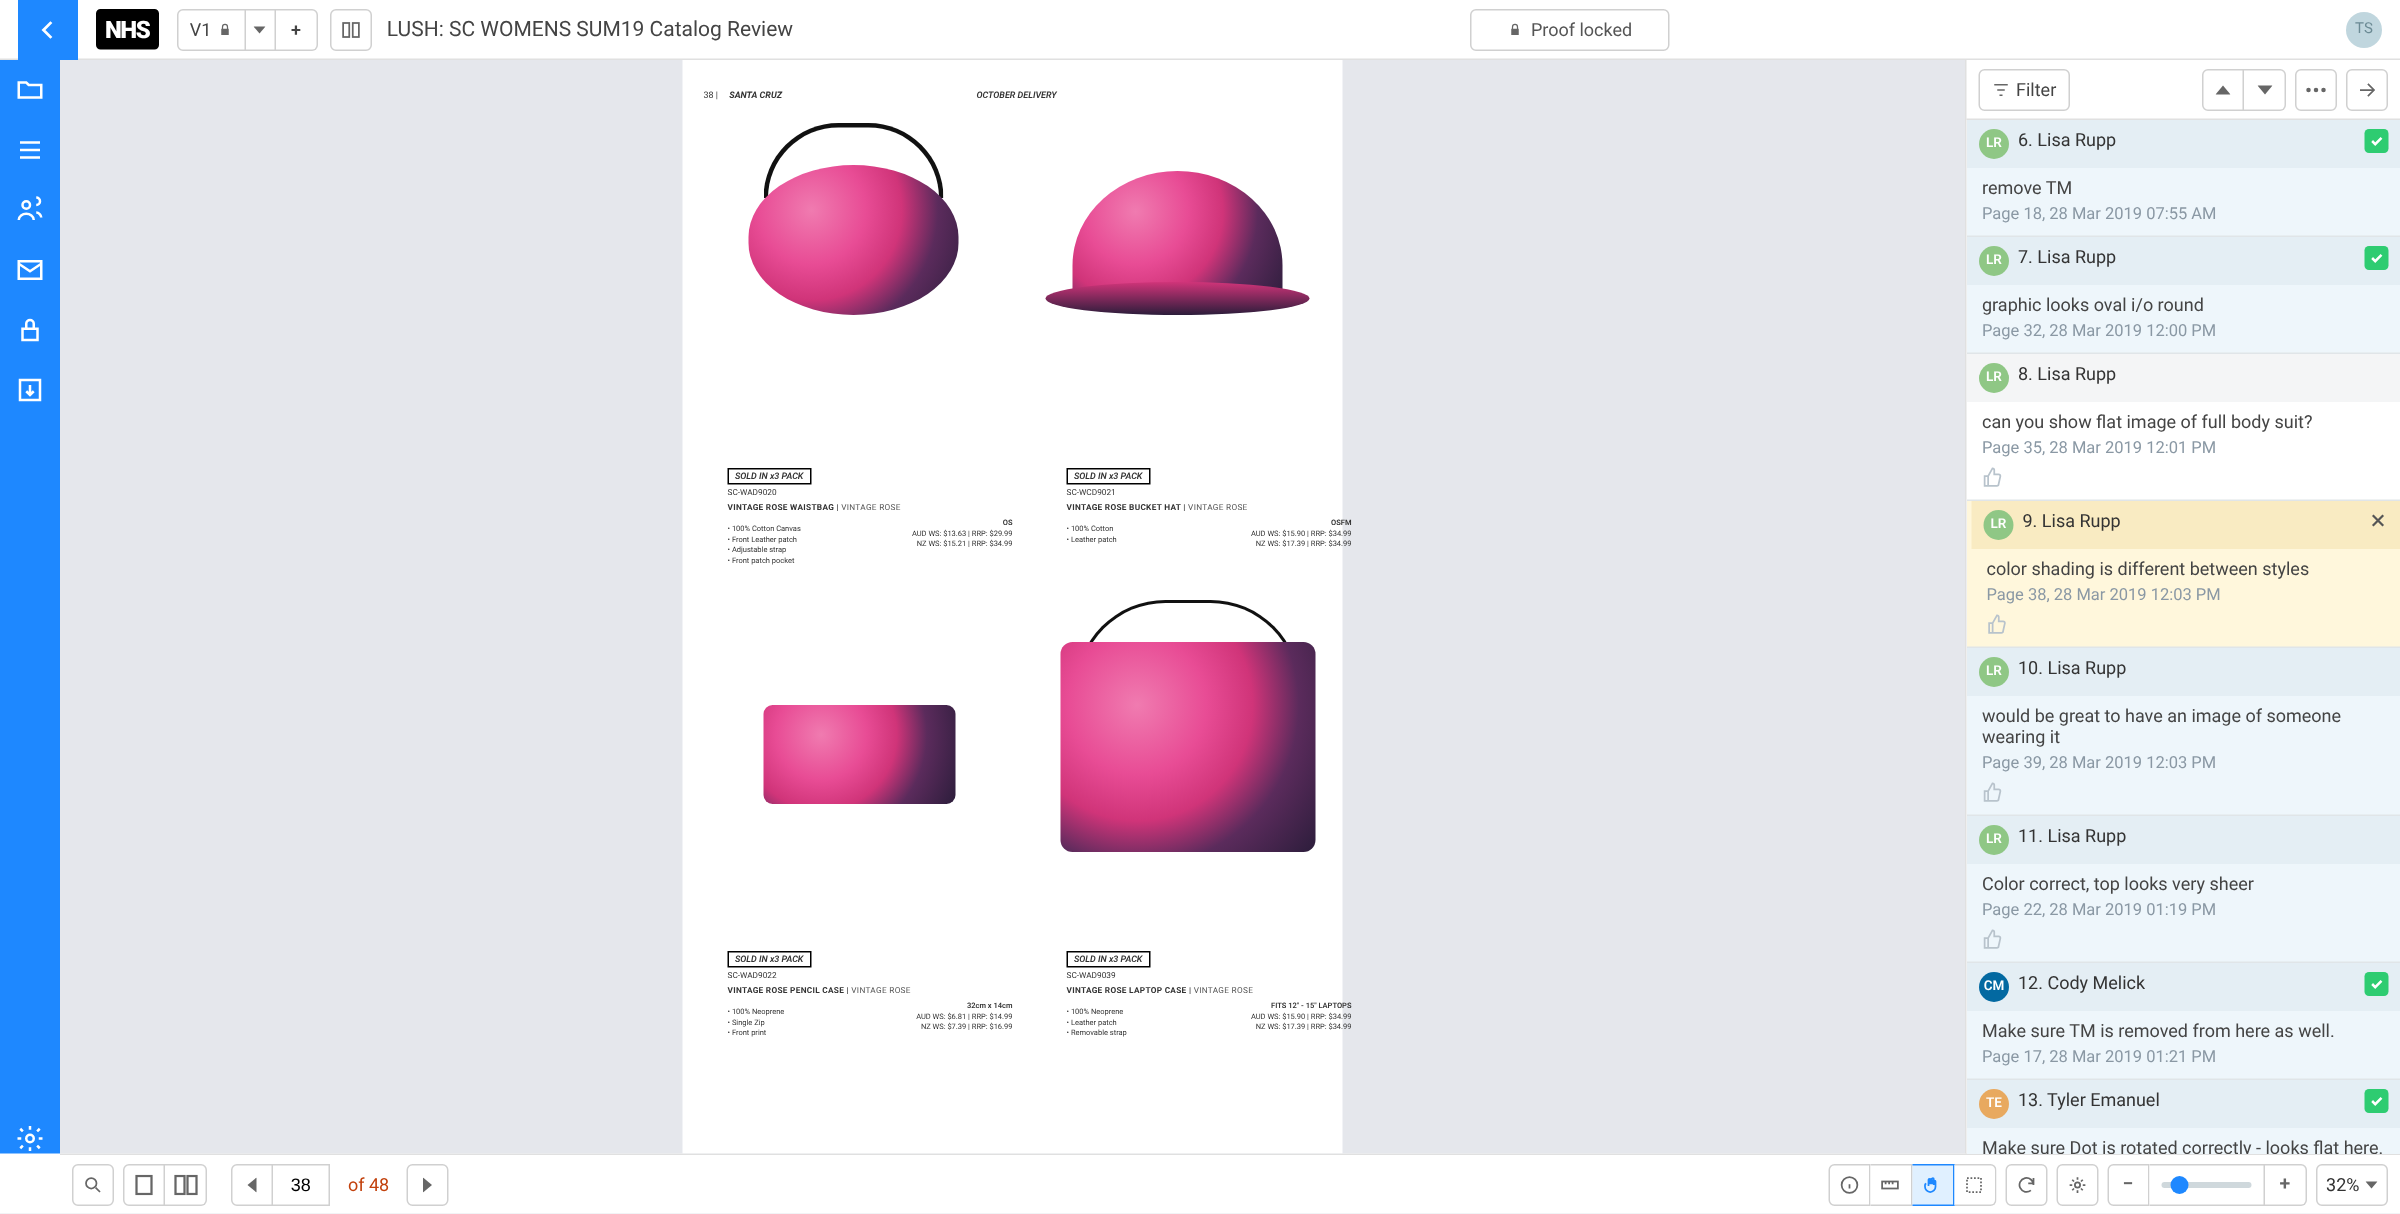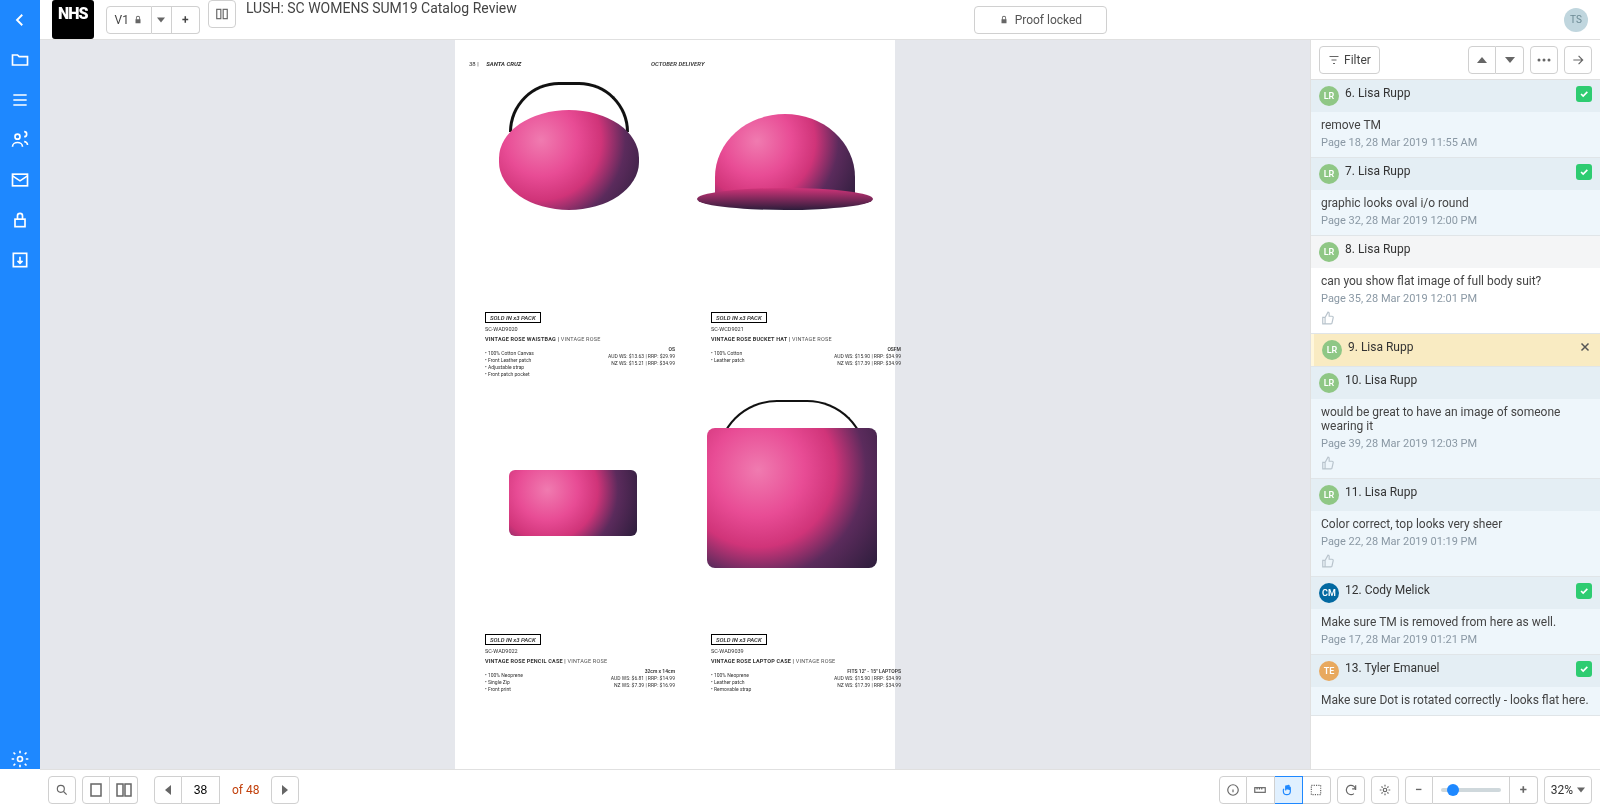--- a/index.html
+++ b/index.html
@@ -1,21 +1,21 @@
 <!DOCTYPE html>
 <html><head>
   <meta charset="utf-8">
   <style>
     * { box-sizing: border-box; margin: 0; padding: 0; }
     html, body { width: 100%; height: 100%; font-family: -apple-system, BlinkMacSystemFont, "Segoe UI", Roboto, Helvetica, Arial, sans-serif; font-size: 13px; color: #333; overflow: hidden; }
     body { display: flex; flex-direction: column; background: #fff; }
 
     
     .topbar { height: 40px; display: flex; align-items: center; border-bottom: 1px solid #e0e0e0; padding-right: 12px; }
-    .topbar .left { display: flex; height: 100%; }
+    .topbar .left { display: flex; align-items: center; height: 100%; margin-left: 12px; }
     .topbar .blue-btn { width: 40px; height: 40px; display: flex; align-items: center; justify-content: center; background: #1e88ff; color: #fff; cursor: pointer; }
     .topbar .logo { margin: 0 12px; font-weight: 900; font-size: 16px; letter-spacing: -1px; padding: 2px 4px; border: 2px solid #000; border-radius: 3px; background:#000; color:#fff;}
     .topbar .version-group { display: flex; align-items: center; gap: 0; margin-right: 8px; }
     .btn { border: 1px solid #d0d0d0; background: #fff; height: 28px; display: inline-flex; align-items: center; justify-content: center; padding: 0 8px; border-radius: 4px; cursor: pointer; font-size: 12px; color: #444; }
     .version-group .btn { border-radius: 0; }
     .version-group .btn:first-child { border-top-left-radius: 4px; border-bottom-left-radius: 4px; }
     .version-group .btn:last-child { border-top-right-radius: 4px; border-bottom-right-radius: 4px; border-left: none; }
     .version-group .btn.mid { border-left: none; }
     .iconbtn { border: 1px solid #d0d0d0; background: #fff; width: 28px; height: 28px; display: inline-flex; align-items: center; justify-content: center; border-radius: 4px; cursor: pointer; }
     .title { font-size: 14px; color: #444; margin-left: 4px; }
@@ -336,21 +336,21 @@
             <div class="cavatar" style="background: rgb(143, 199, 133);">LR</div>
             <div class="cname">6. Lisa Rupp</div>
             <div class="cbadge" style="background: rgb(46, 204, 113);">
               <svg width="10" height="10" viewBox="0 0 24 24" fill="none" stroke="white" stroke-width="4">
                 <path d="M5 12l5 5L20 7"></path>
               </svg>
             </div>
           </div>
           <div class="cbody">
             <div class="ctext">remove TM</div>
-            <div class="cmeta">Page 18, 28 Mar 2019 11:55 AM</div>
+            <div class="cmeta">Page 18, 28 Mar 2019 07:55 AM</div>
           </div>
         </div>
         <div class="comment">
           <div class="chead">
             <div class="cavatar" style="background: rgb(143, 199, 133);">LR</div>
             <div class="cname">7. Lisa Rupp</div>
             <div class="cbadge" style="background: rgb(46, 204, 113);">
               <svg width="10" height="10" viewBox="0 0 24 24" fill="none" stroke="white" stroke-width="4">
                 <path d="M5 12l5 5L20 7"></path>
               </svg>
@@ -376,20 +376,29 @@
             </div>
           </div>
         </div>
         <div class="comment selected">
           <div class="chead">
             <div class="cavatar" style="background: rgb(143, 199, 133);">LR</div>
             <div class="cname">9. Lisa Rupp</div>
             <div>
               <svg width="14" height="14" viewBox="0 0 24 24" fill="none" stroke="#555" stroke-width="2.5">
                 <path d="M6 6l12 12M6 18L18 6"></path>
+              </svg>
+            </div>
+          </div>
+          <div class="cbody">
+            <div class="ctext">color shading is different between styles</div>
+            <div class="cmeta">Page 38, 28 Mar 2019 12:03 PM</div>
+            <div class="cthumb">
+              <svg width="14" height="14" viewBox="0 0 24 24" fill="none" stroke="#b8c3cc" stroke-width="2">
+                <path d="M7 22V11m0 0l5-9a2 2 0 012 2v5h5a2 2 0 012 2l-2 9a2 2 0 01-2 2H7zM7 11H3v11h4"></path>
               </svg>
             </div>
           </div>
         </div>
         <div class="comment">
           <div class="chead">
             <div class="cavatar" style="background: rgb(143, 199, 133);">LR</div>
             <div class="cname">10. Lisa Rupp</div>
           </div>
           <div class="cbody">

